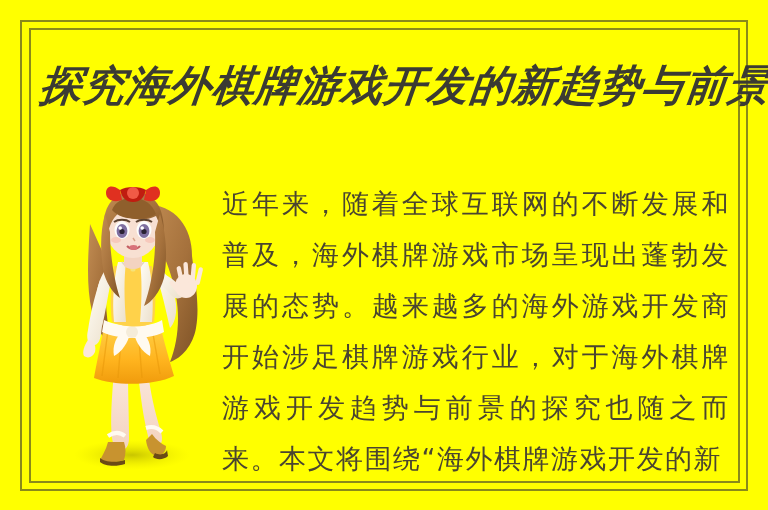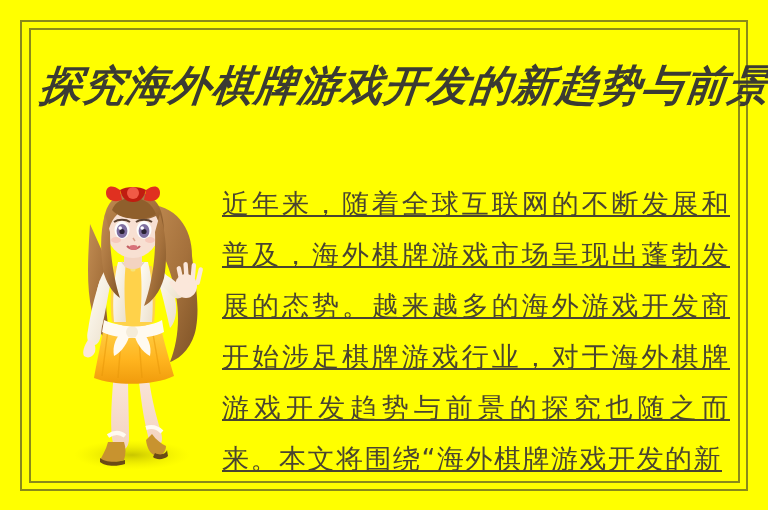--- a/index.html
+++ b/index.html
@@ -69,21 +69,20 @@
     color: #4a4530;
     font-family: "DejaVu Sans", sans-serif;
     font-size: 27px;
     line-height: 51px;
     letter-spacing: 1.5px;
     text-align: justify;
     text-justify: inter-character;
   }
   .body-text p {
     margin: 0;
-    text-decoration: underline;
   }
 
   
   .character {
     position: absolute;
     left: 52px;
     top: 170px;
     width: 176px;
     height: 300px;
   }

